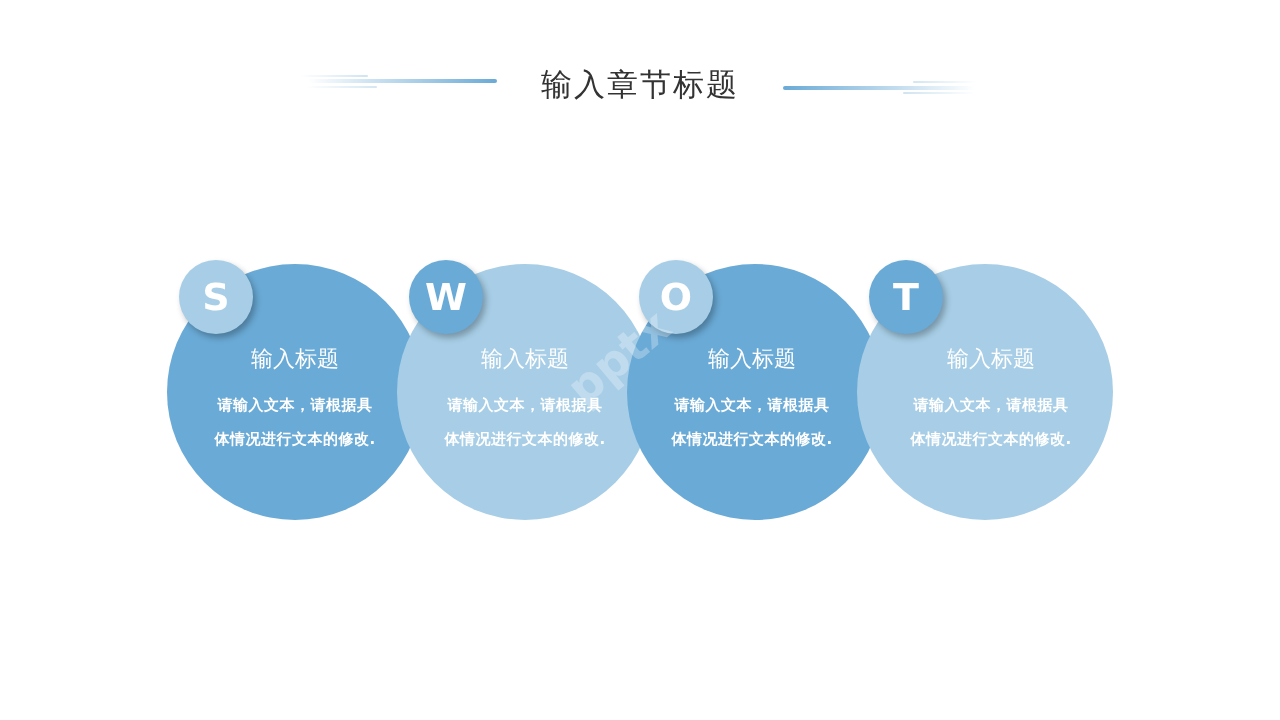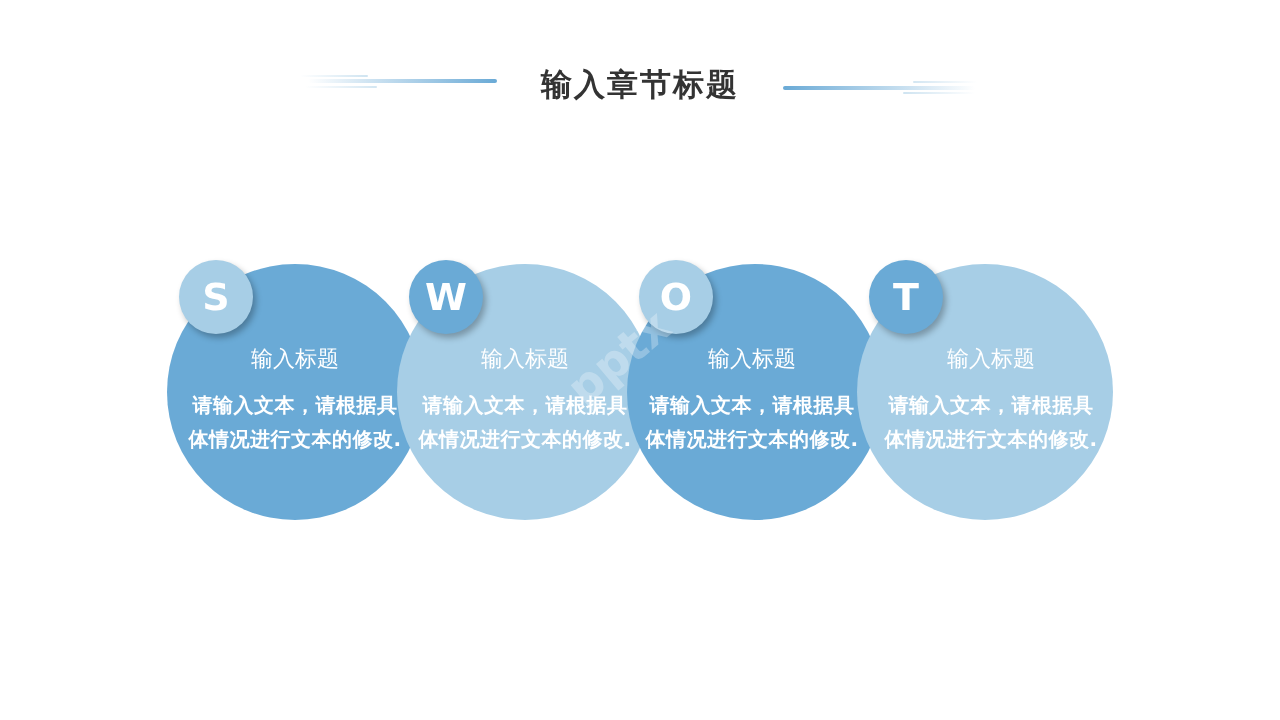--- a/index.html
+++ b/index.html
@@ -1,41 +1,41 @@
 <!DOCTYPE html>
 <html><head>
   <meta charset="utf-8">
   <style>
     * { margin: 0; padding: 0; box-sizing: border-box; }
     html, body { width: 1280px; height: 720px; background: #ffffff; overflow: hidden; }
     body { position: relative; font-family: "DejaVu Sans", "Liberation Sans", sans-serif; }
 
     .slide-title {
       position: absolute; left: 0; top: 62px; width: 1280px; text-align: center;
-      font-size: 31px; font-weight: bold; color: #333333; letter-spacing: 2px;
+      font-size: 31px; font-weight: normal; color: #333333; letter-spacing: 2px;
       line-height: 44px;
     }
     .deco { position: absolute; height: 4px; border-radius: 2px; }
     .deco.thin { height: 2px; }
 
     .big-circle {
       position: absolute; width: 256px; height: 256px; border-radius: 50%;
     }
     .small-circle {
       position: absolute; width: 74px; height: 74px; border-radius: 50%;
       box-shadow: 3px 4px 6px rgba(0,0,0,0.28);
       color: #ffffff; font-size: 38px; font-weight: bold;
       display: flex; align-items: center; justify-content: center;
       font-family: "DejaVu Sans", sans-serif;
     }
     .card-text {
       position: absolute; width: 230px; text-align: center; color: #ffffff;
     }
     .card-title { font-size: 22px; font-weight: normal; line-height: 30px; }
-    .card-body { margin-top: 14px; font-size: 20px; font-weight: bold; line-height: 34px; letter-spacing: 0.5px; }
+    .card-body { margin-top: 14px; font-size: 15px; font-weight: bold; line-height: 34px; letter-spacing: 0.5px; }
     .watermark {
       position: absolute; left: 560px; top: 330px; font-size: 46px; font-weight: bold;
       color: rgba(255,255,255,0.28); transform: rotate(-40deg); pointer-events: none;
     }
   </style>
 </head>
 <body>
 
 <div class="deco" style="left:308px; top:79px; width:189px; background:linear-gradient(to right, rgba(106,170,214,0) 0%, #6aaad6 100%);"></div>
 <div class="deco thin" style="left:300px; top:75px; width:68px; background:linear-gradient(to right, rgba(167,206,230,0), #cfe4f1);"></div>

